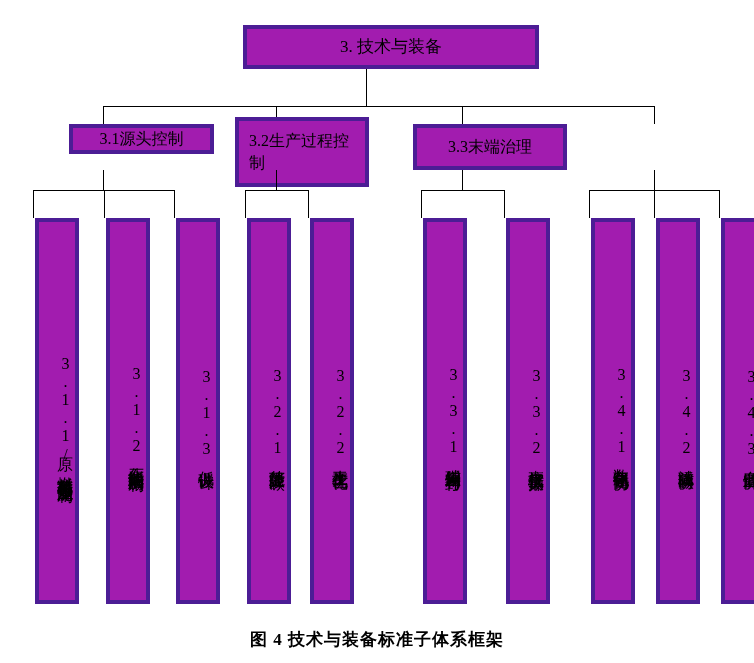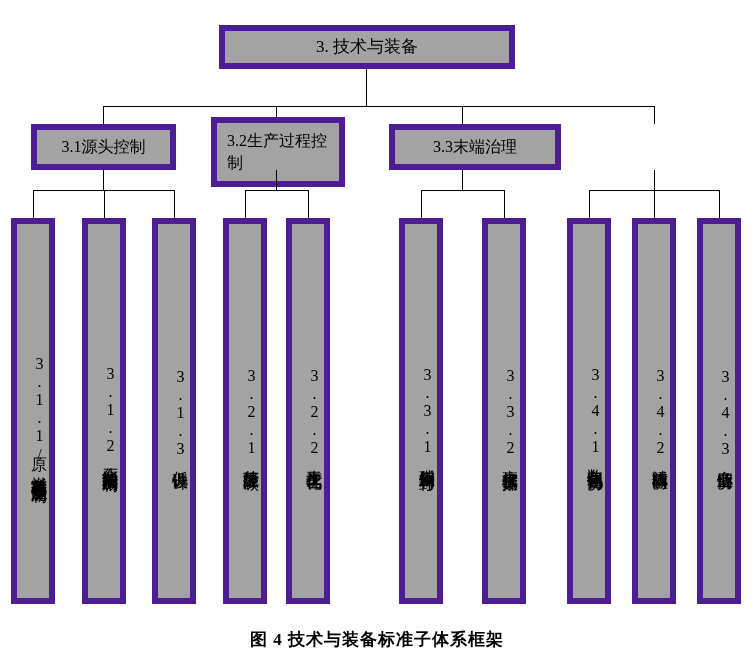--- a/index.html
+++ b/index.html
@@ -14,28 +14,29 @@
   #page {
     position: relative;
     width: 754px;
     height: 663px;
     overflow: hidden;
     background: #ffffff;
   }
   .box {
     position: absolute;
     box-sizing: border-box;
-    border: 6px solid #4c1d95;
-    background: #a3a3a3;
+    border: 4px solid #4c1d95;
+    background: #a21caf;
     display: flex;
     align-items: center;
     justify-content: center;
     text-align: center;
     font-size: 16px;
     line-height: 1.3;
+    margin-left: 24px;
   }
   
   .root {
     font-size: 17px;
   }
   
   .vbox {
     writing-mode: vertical-rl;
     text-orientation: upright;
     align-items: flex-start;
@@ -79,27 +80,27 @@
 
   <div class="line vline" style="left:366px; top:69px; height:37px;"></div>
 
   <div class="line hline" style="left:103px; top:106px; width:552px;"></div>
 
   <div class="line vline" style="left:103px; top:106px; height:18px;"></div>
   <div class="line vline" style="left:276px; top:106px; height:18px;"></div>
   <div class="line vline" style="left:462px; top:106px; height:18px;"></div>
   <div class="line vline" style="left:654px; top:106px; height:18px;"></div>
 
-  <div class="box lvl2" style="left:31px; top:124px; width:145px; height:46px;">
+  <div class="box lvl2" style="left:45px; top:124px; width:145px; height:30px;">
     <span>3.1源头控制</span>
   </div>
   <div class="box lvl2" style="left:211px; top:117px; width:134px; height:70px; justify-content:flex-start; text-align:left; align-items:center;">
     <span style="padding-left:4px;">3.2生产过程控制</span>
   </div>
-  <div class="box lvl2" style="left:389px; top:124px; width:172px; height:46px;">
+  <div class="box lvl2" style="left:389px; top:124px; width:154px; height:46px;">
     <span>3.3末端治理</span>
   </div>
 
   <div class="line vline" style="left:103px; top:170px; height:20px;"></div>
   <div class="line hline" style="left:33px; top:190px; width:141px;"></div>
   <div class="line vline" style="left:33px; top:190px; height:28px;"></div>
   <div class="line vline" style="left:104px; top:190px; height:28px;"></div>
   <div class="line vline" style="left:174px; top:190px; height:28px;"></div>
 
   <div class="line vline" style="left:276px; top:170px; height:20px;"></div>

